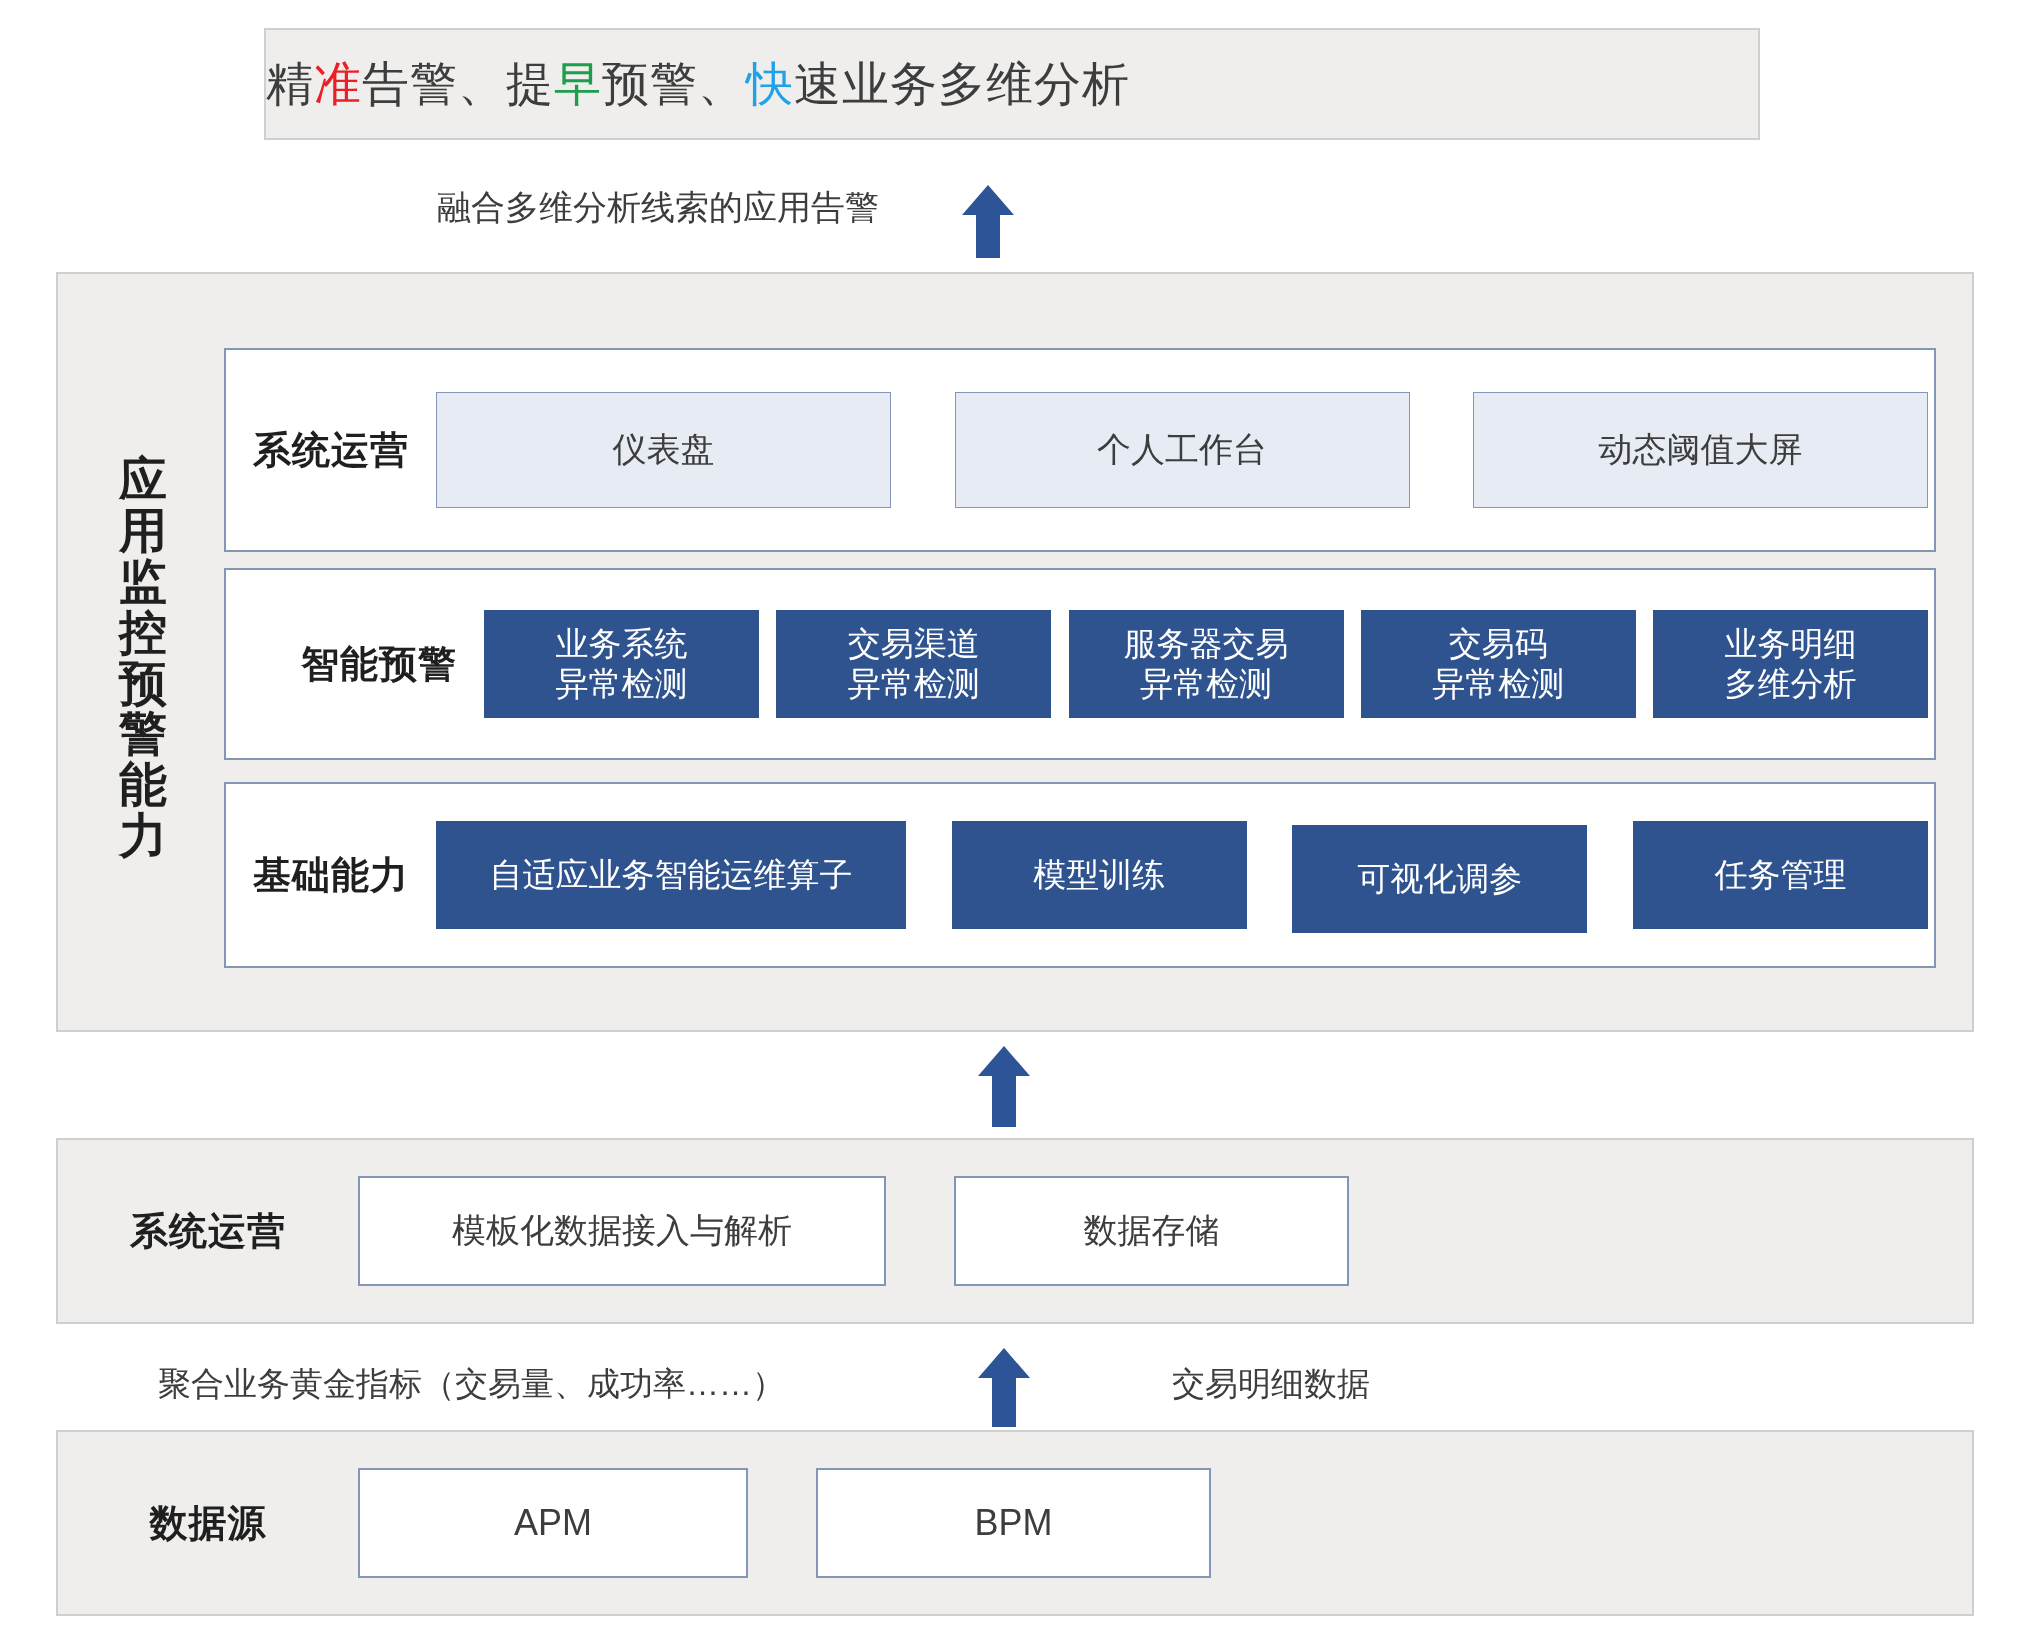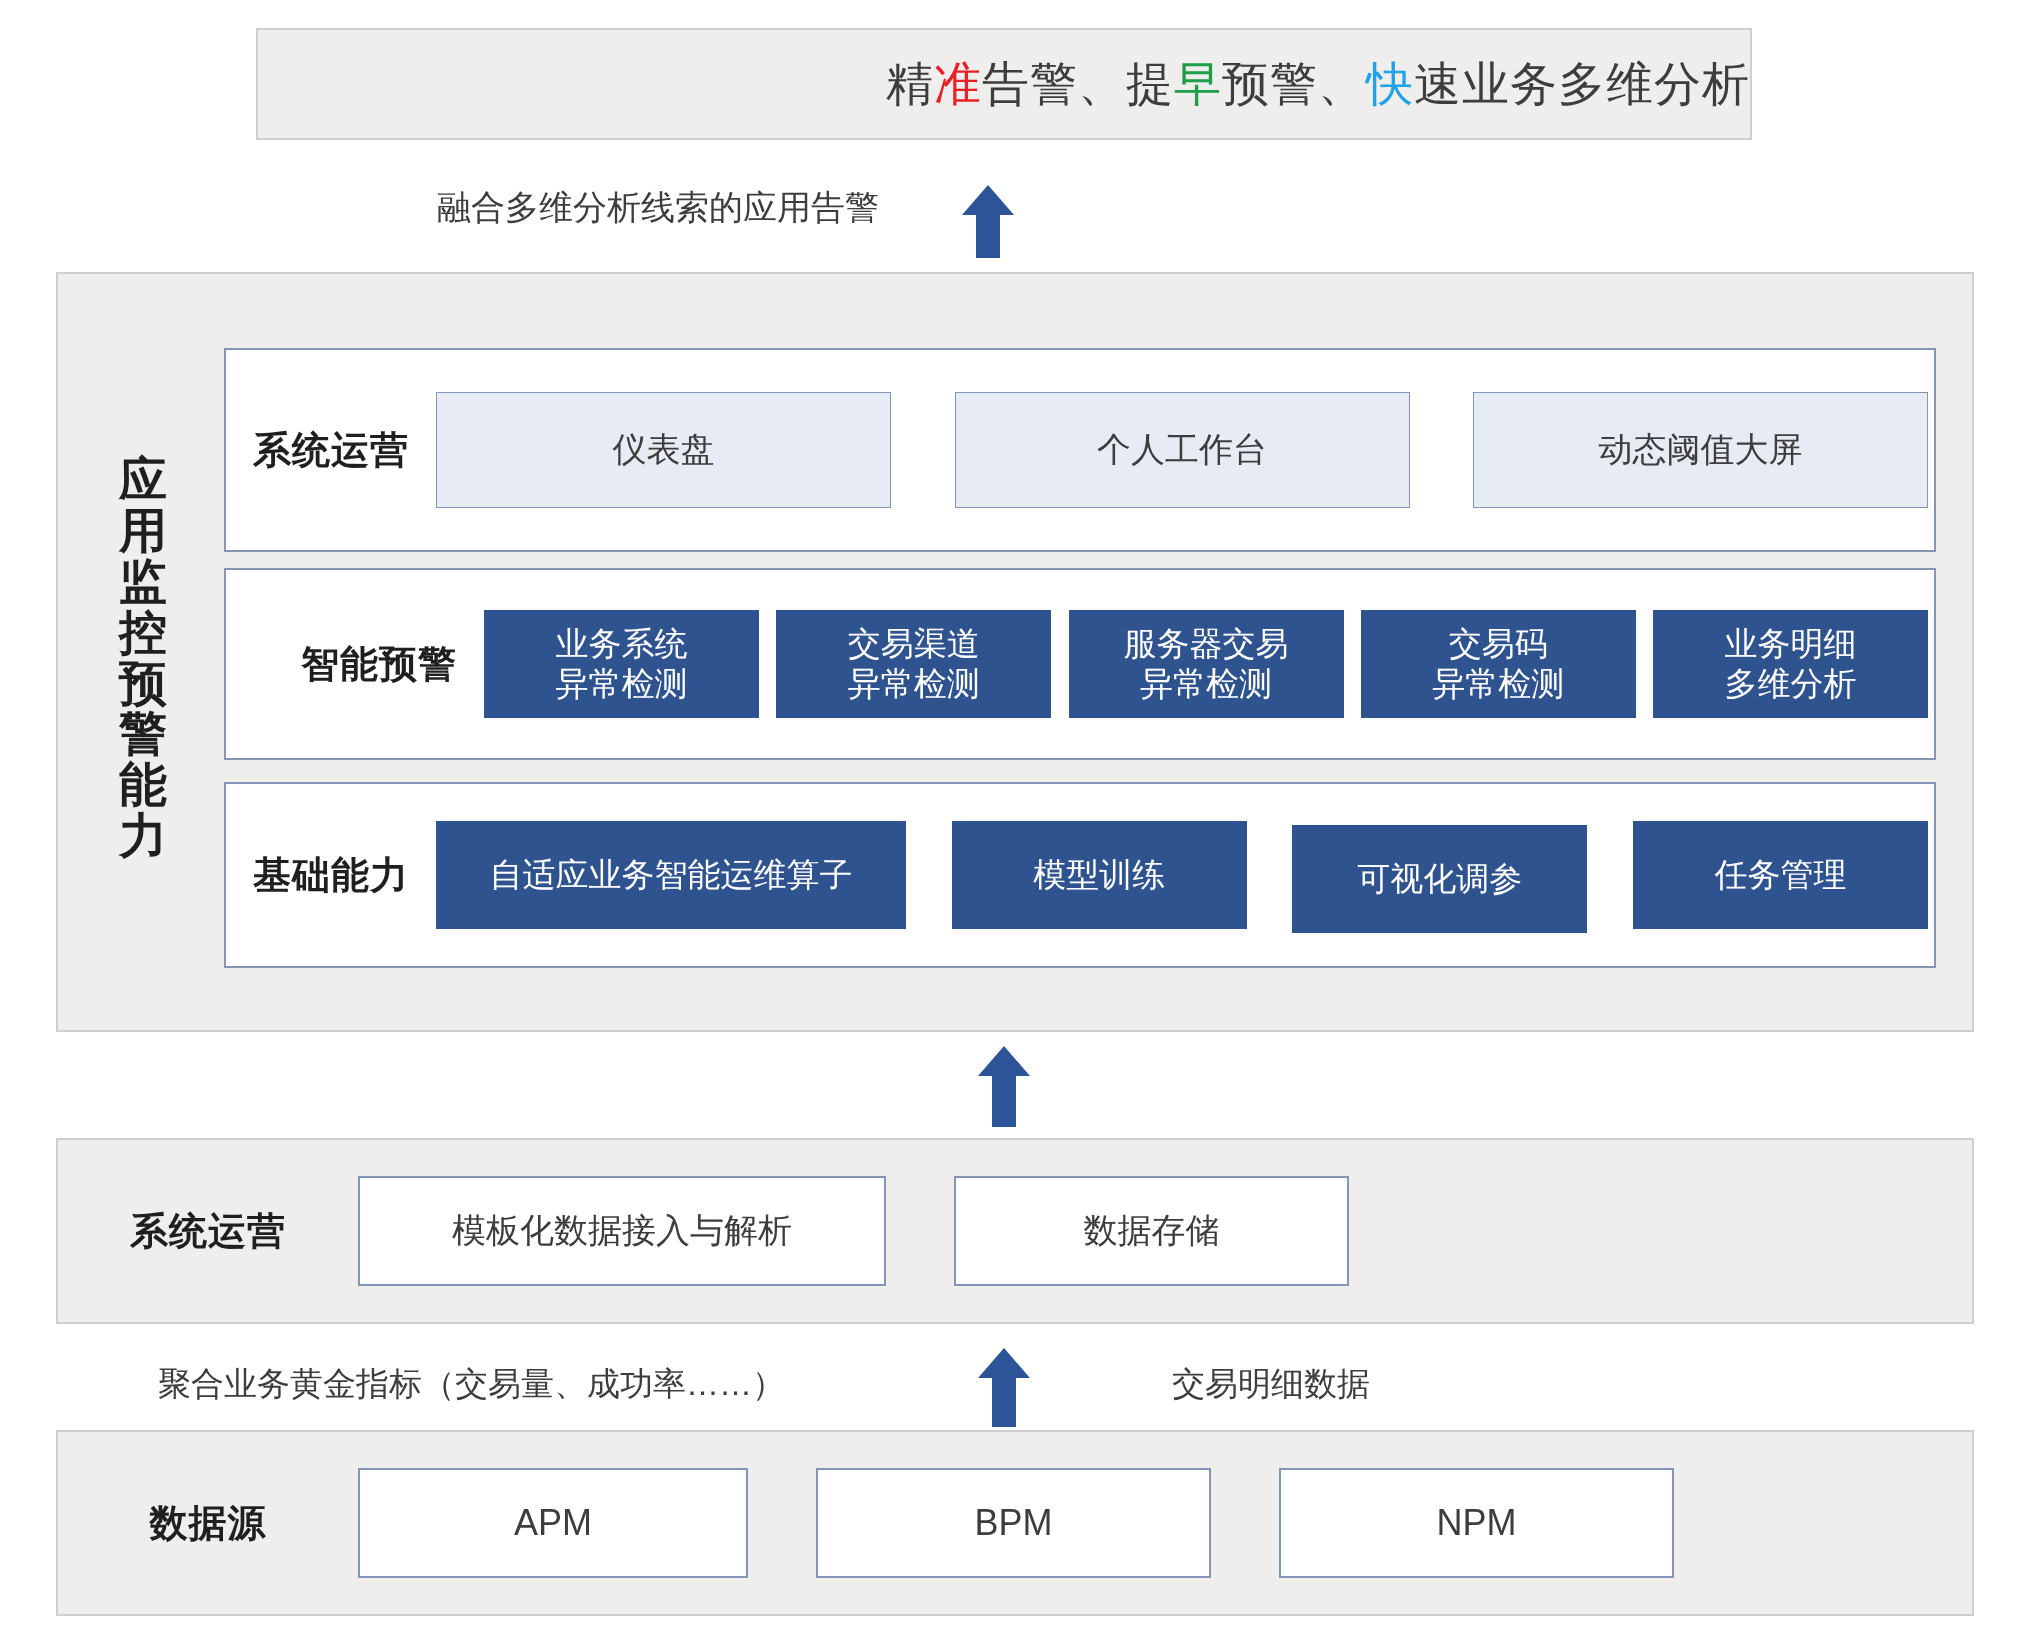--- a/index.html
+++ b/index.html
@@ -12,29 +12,29 @@
     width: 2022px;
     height: 1646px;
     position: relative;
     overflow: hidden;
     color: #262626;
   }
 
   
   .title-banner {
     position: absolute;
-    left: 256px;
+    left: 264px;
     top: 28px;
     width: 1496px;
     height: 112px;
     background: #efeeec;
     border: 2px solid #cfcfcf;
     display: flex;
     align-items: center;
-    justify-content: flex-end;
+    justify-content: flex-start;
     box-sizing: border-box;
   }
   .title-text {
     font-size: 47px;
     letter-spacing: 1px;
     white-space: nowrap;
     color: #3d3d3d;
   }
 
   
@@ -309,15 +309,14 @@
 <div class="arrow" id="arrow-bottom">
   <div class="head"></div>
   <div class="shaft"></div>
 </div>
 
 <div class="band" id="band-source">
   <div class="band-label">数据源</div>
   <div class="band-items">
     <div class="chip-white w0">APM</div>
     <div class="chip-white w1">BPM</div>
-    <div class="chip-white w2">NPM</div>
   </div>
 </div>
 
 </body></html>

